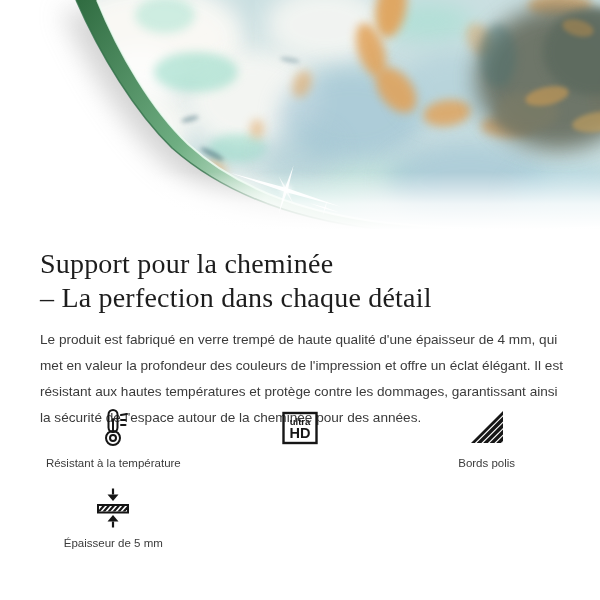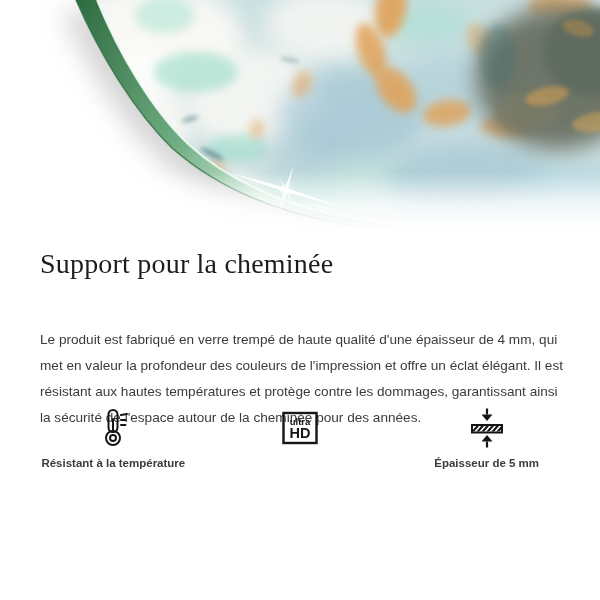--- a/index.html
+++ b/index.html
@@ -18,21 +18,21 @@
   .desc{
     position:absolute;top:313px;left:40px;width:527px;
     font-size:13.6px;line-height:26px;color:#3b3b3b;
   }
   .features{
     position:absolute;top:404px;left:20px;width:560px;
     display:grid;grid-template-columns:repeat(3,1fr);grid-auto-rows:80px;row-gap:0;
   }
   .feature{display:flex;flex-direction:column;align-items:center;}
   .icon-box{height:47px;display:flex;align-items:center;justify-content:center;}
-  .feature-label{margin-top:6px;font-size:11.5px;color:#3b3b3b;white-space:nowrap;font-weight:bold;}
+  .feature-label{margin-top:6px;font-size:11.5px;color:#3b3b3b;white-space:nowrap;}
   .ficon{display:block;}
 </style>
 </head>
 <body>
 
 <div class="stage">
 
   <div class="hero">
     <svg width="600" height="240" viewBox="0 0 600 240">
       <defs>
@@ -143,20 +143,21 @@
           </g>
         <g transform="rotate(107)">
             <path d="M-22,0 L0,-1.6 L22,0 L0,1.6 Z" fill="#ffffff" opacity="0.8"></path>
           </g>
       </g>
     </svg>
   </div>
 
   <h1 class="title">
     <span>Support pour la cheminée</span>
+    <span>– La perfection dans chaque détail</span>
   </h1>
 
   <p class="desc">Le produit est fabriqué en verre trempé de haute qualité d'une épaisseur de 4 mm, qui met en valeur la profondeur des couleurs de l'impression et offre un éclat élégant. Il est résistant aux hautes températures et protège contre les dommages, garantissant ainsi la sécurité de l'espace autour de la cheminée pour des années.</p>
 
   <div class="features">
 
     <div class="feature">
       <div class="icon-box">
         <svg class="ficon" width="44" height="44" viewBox="0 0 44 44" fill="none" stroke="#161616" stroke-width="2" stroke-linecap="round">
           <rect x="17.5" y="4" width="9" height="22" rx="4.5"></rect>
@@ -176,20 +177,40 @@
         <svg class="ficon" width="44" height="44" viewBox="0 0 44 44">
           <rect x="5.5" y="7" width="33" height="30" fill="none" stroke="#161616" stroke-width="2.4"></rect>
           <text x="22" y="18.5" text-anchor="middle" font-family="Liberation Sans, sans-serif" font-size="9.5" font-weight="600" fill="#161616">ultra</text>
           <text x="22" y="32" text-anchor="middle" font-family="Liberation Sans, sans-serif" font-size="14.5" font-weight="700" fill="#161616">HD</text>
         </svg>
       </div>
     </div>
 
 
 
+    <div class="feature">
+      <div class="icon-box">
+        <svg class="ficon" width="44" height="44" viewBox="0 0 44 44">
+          <defs>
+              <clipPath id="triClip">
+                <path d="M6,37 L38,37 L38,5 Z"></path>
+              </clipPath>
+            </defs>
+          <g clip-path="url(#triClip)" stroke="#161616" stroke-width="3.4">
+            <line x1="1" y1="43.5" x2="44" y2="0.5"></line>
+            <line x1="7.5" y1="43.5" x2="50.5" y2="0.5"></line>
+            <line x1="14" y1="43.5" x2="57" y2="0.5"></line>
+            <line x1="20.5" y1="43.5" x2="63.5" y2="0.5"></line>
+            <line x1="27" y1="43.5" x2="70" y2="0.5"></line>
+            <line x1="33.5" y1="43.5" x2="76.5" y2="0.5"></line>
+          </g>
+        </svg>
+      </div>
+      <div class="feature-label">Bords polis</div>
+    </div>
 
     <div class="feature">
       <div class="icon-box">
         <svg class="ficon" width="44" height="44" viewBox="0 0 44 44">
           <defs>
               <clipPath id="barClip">
                 <rect x="8" y="20" width="28" height="5.5"></rect>
               </clipPath>
             </defs>
           <rect x="7" y="19" width="30" height="7.5" fill="none" stroke="#161616" stroke-width="2"></rect>

